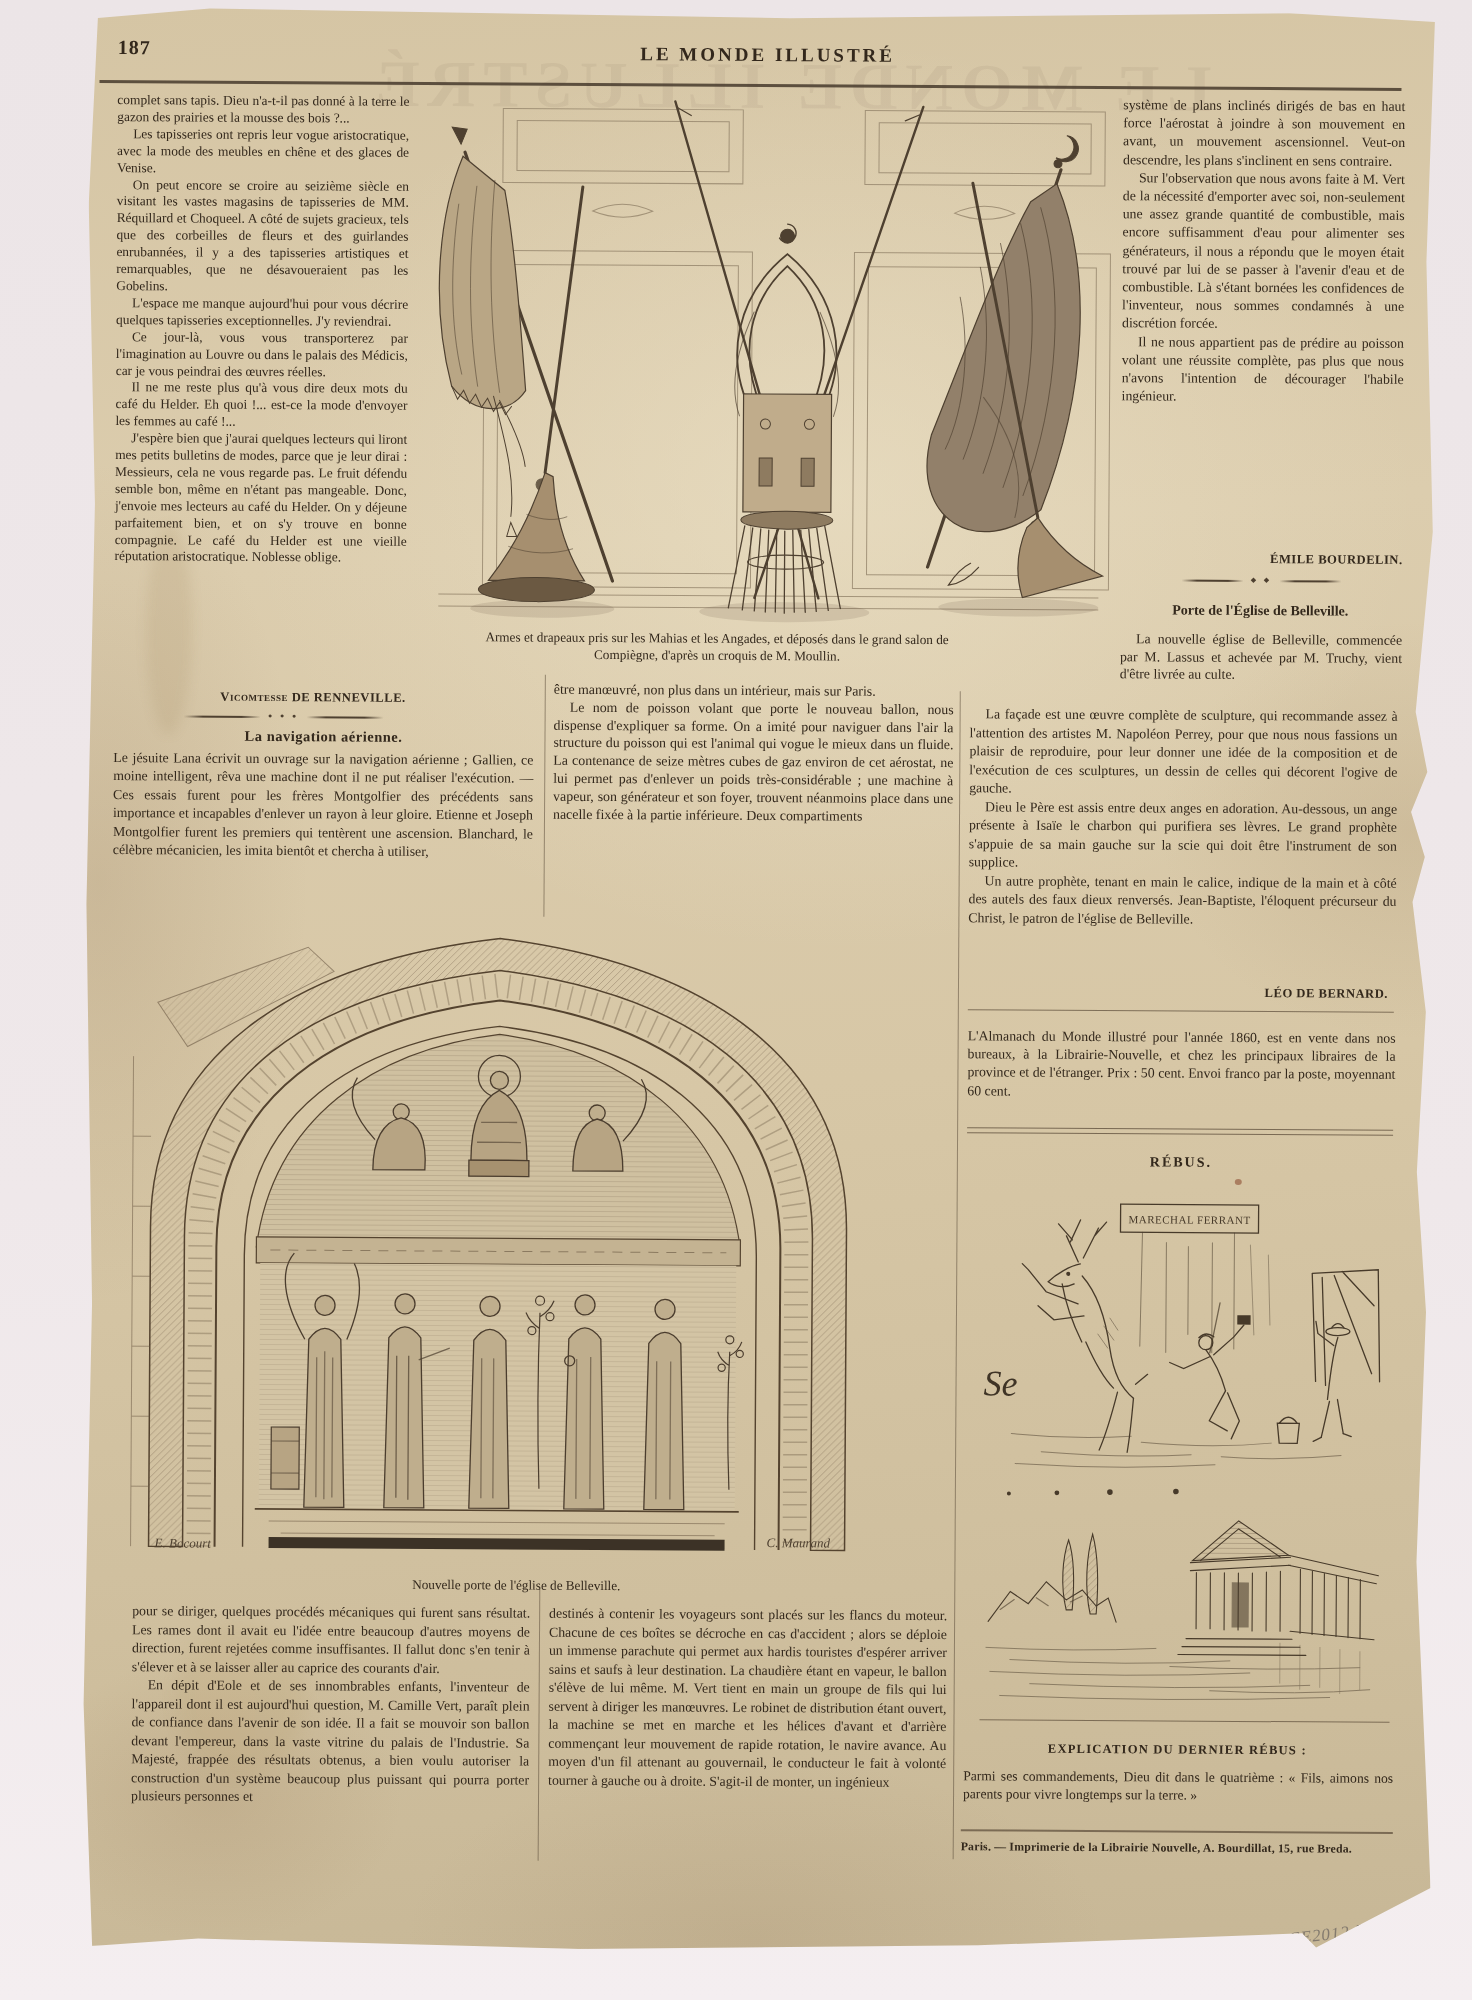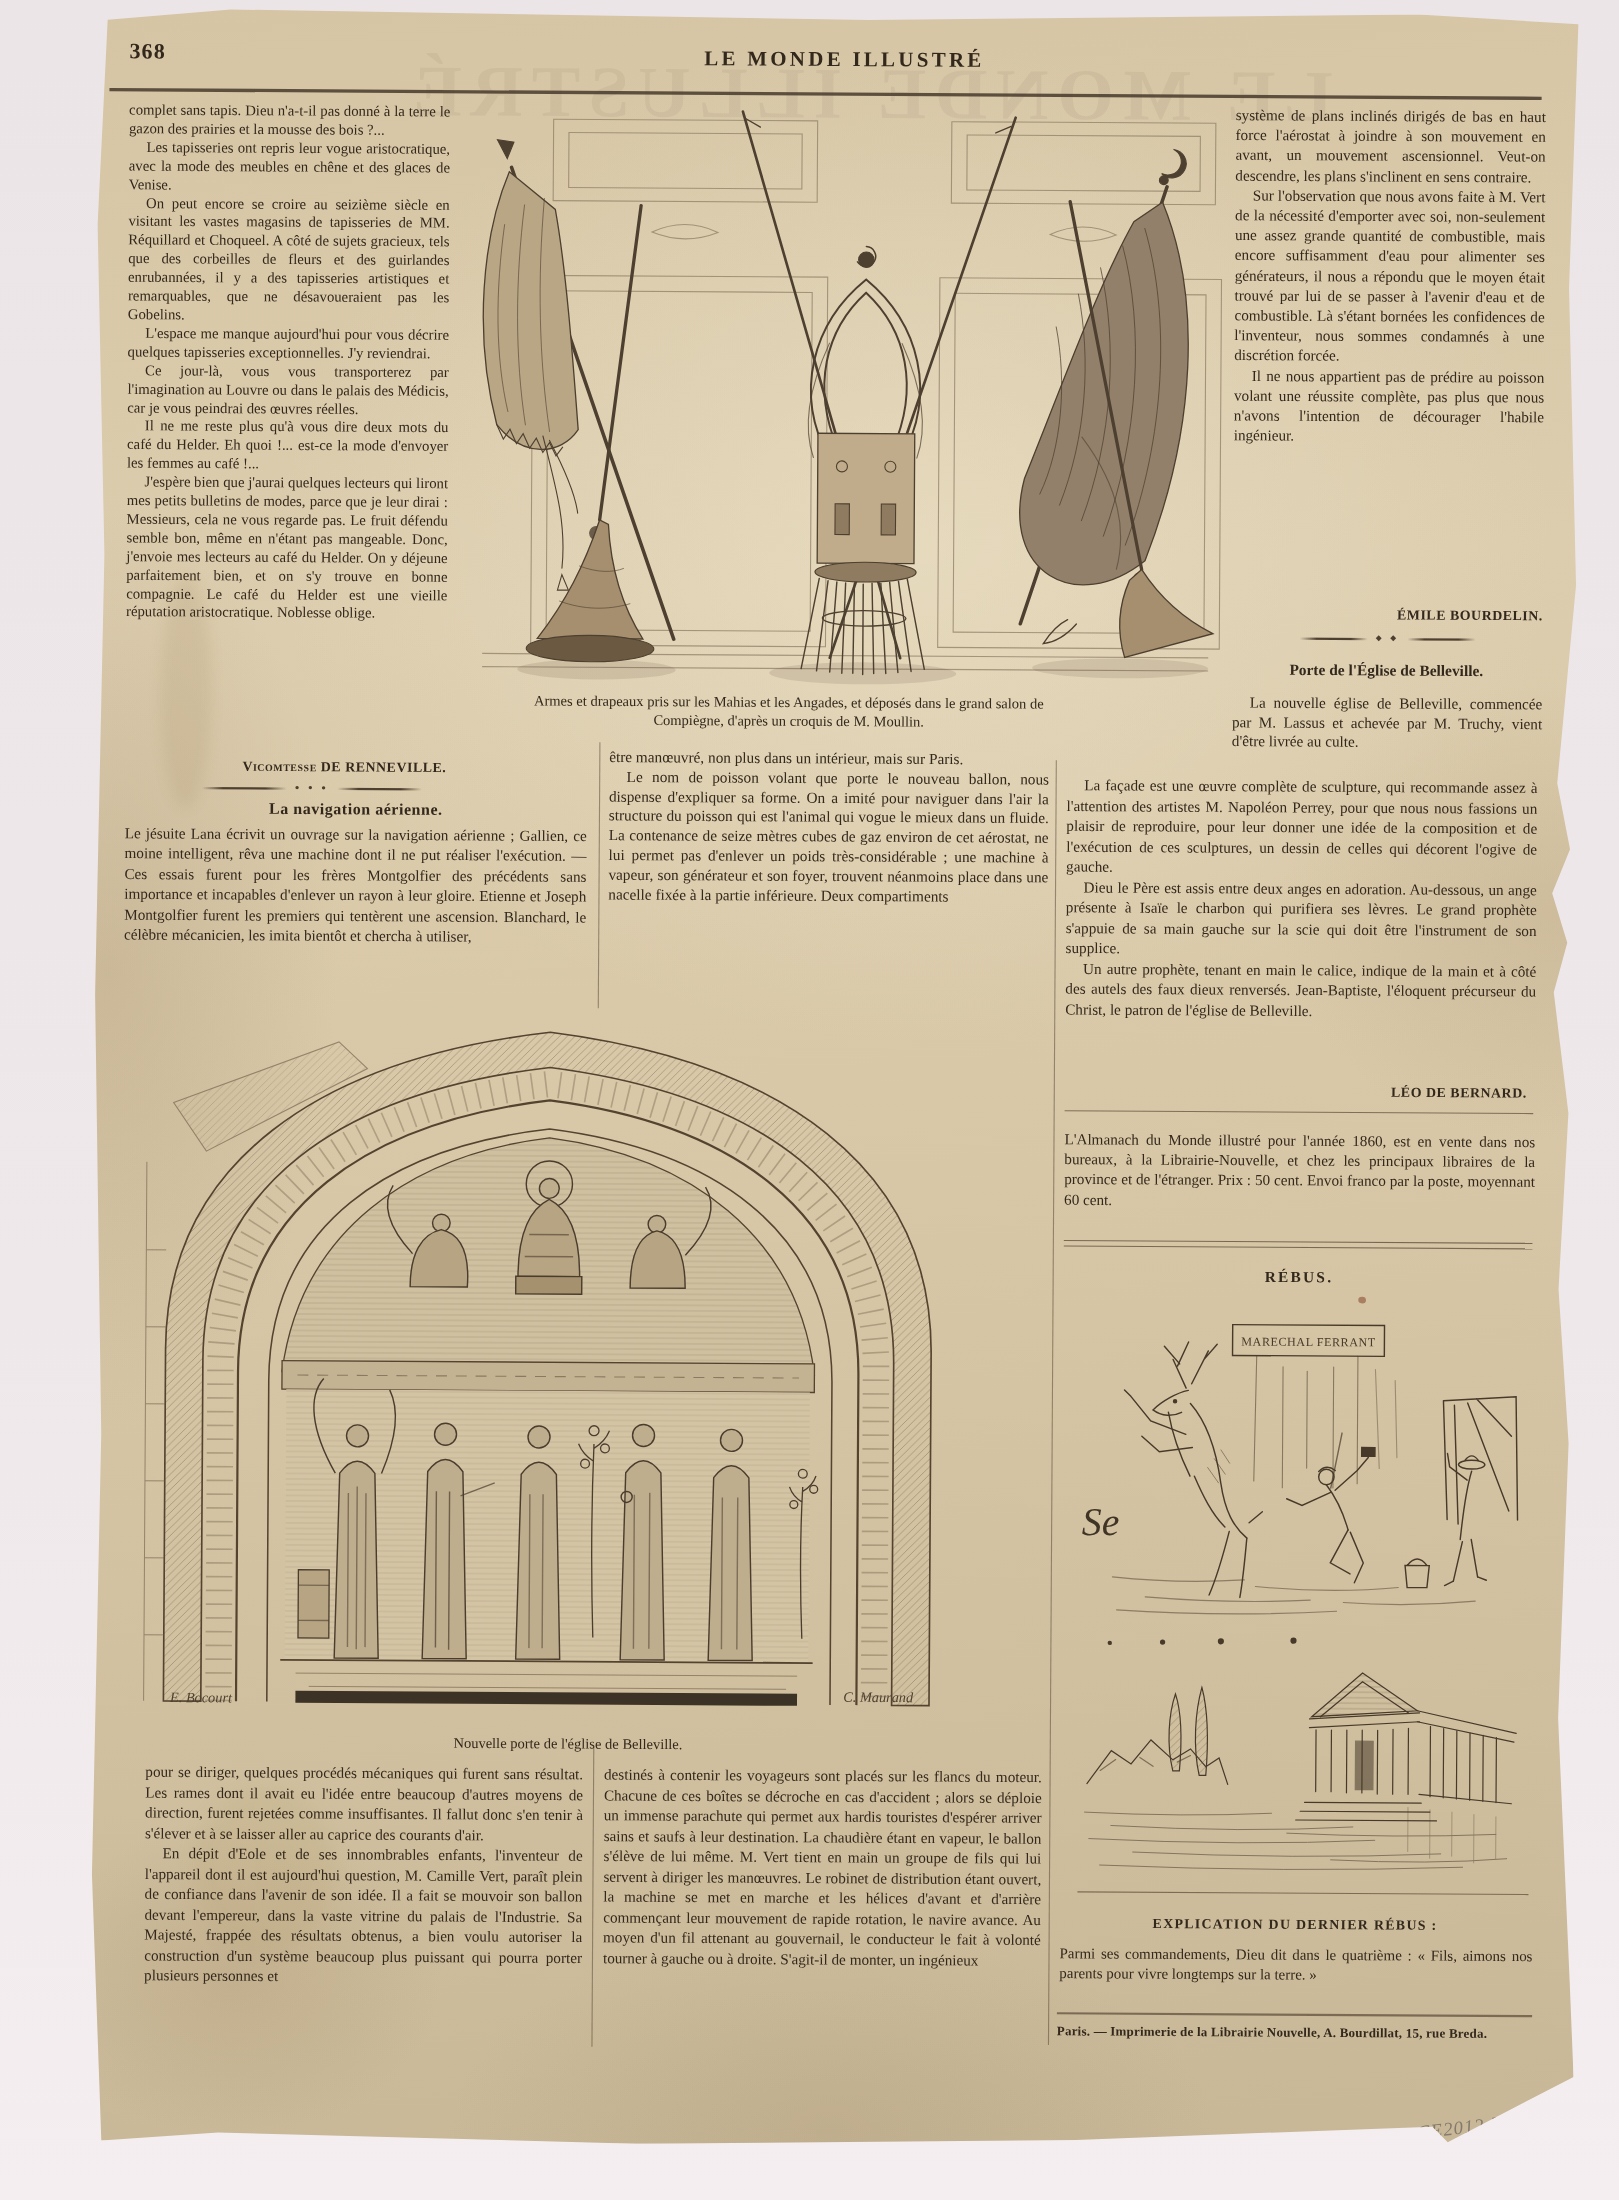--- a/index.html
+++ b/index.html
@@ -78,21 +78,21 @@
       </pattern>
     </defs>
   </svg>
 
   <div class="paper">
     <div class="ghost">LE MONDE ILLUSTRÉ</div>
     <div class="in stain1"></div>
     <div class="in stain2"></div>
     <div class="in stain3"></div>
 
-    <div class="in pageno">368</div>
+    <div class="in pageno">187</div>
     <div class="in masthead">LE MONDE ILLUSTRÉ</div>
     <div class="in hrule" style="left:10px;top:76px;width:1302px;"></div>
 
     <div class="in vrule" style="left:459px;top:668px;height:242px;"></div>
     <div class="in vrule" style="left:459px;top:1582px;height:272px;"></div>
     <div class="in vrule" style="left:874px;top:682px;height:1168px;"></div>
 
     <div class="in col cont colL">
         <p>complet sans tapis. Dieu n'a-t-il pas donné à la terre le gazon des prairies et la mousse des bois ?...</p>
         <p>Les tapisseries ont repris leur vogue aristocratique, avec la mode des meubles en chêne et des glaces de Venise.</p>

